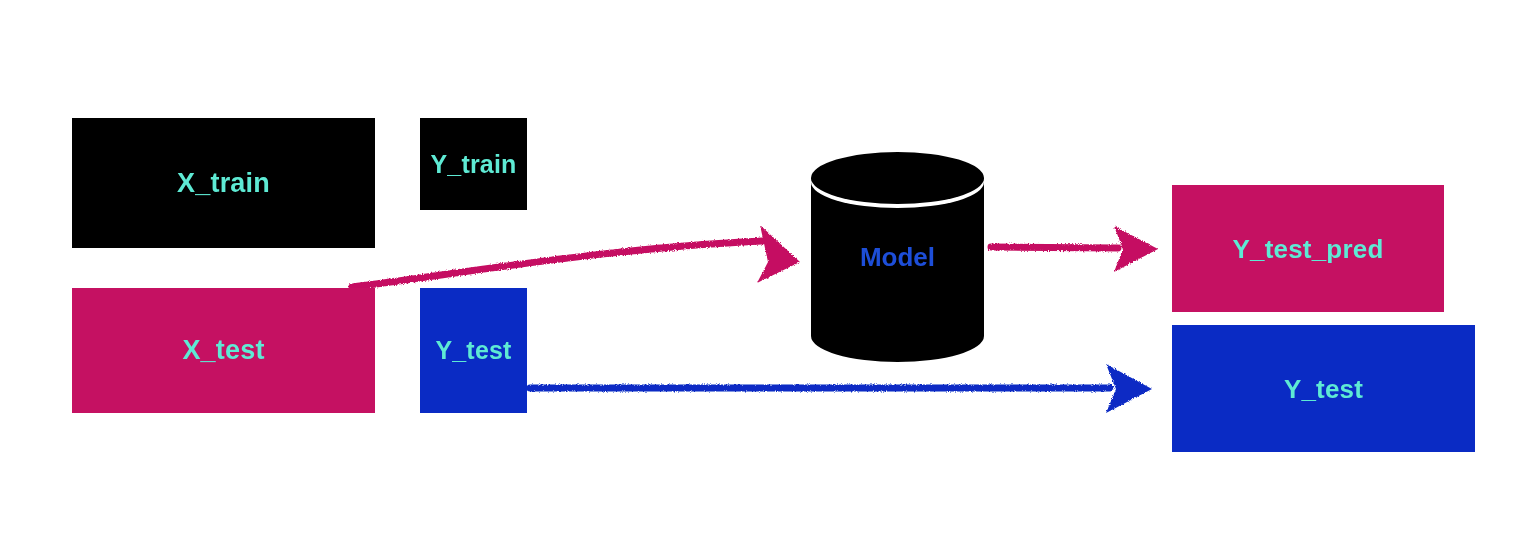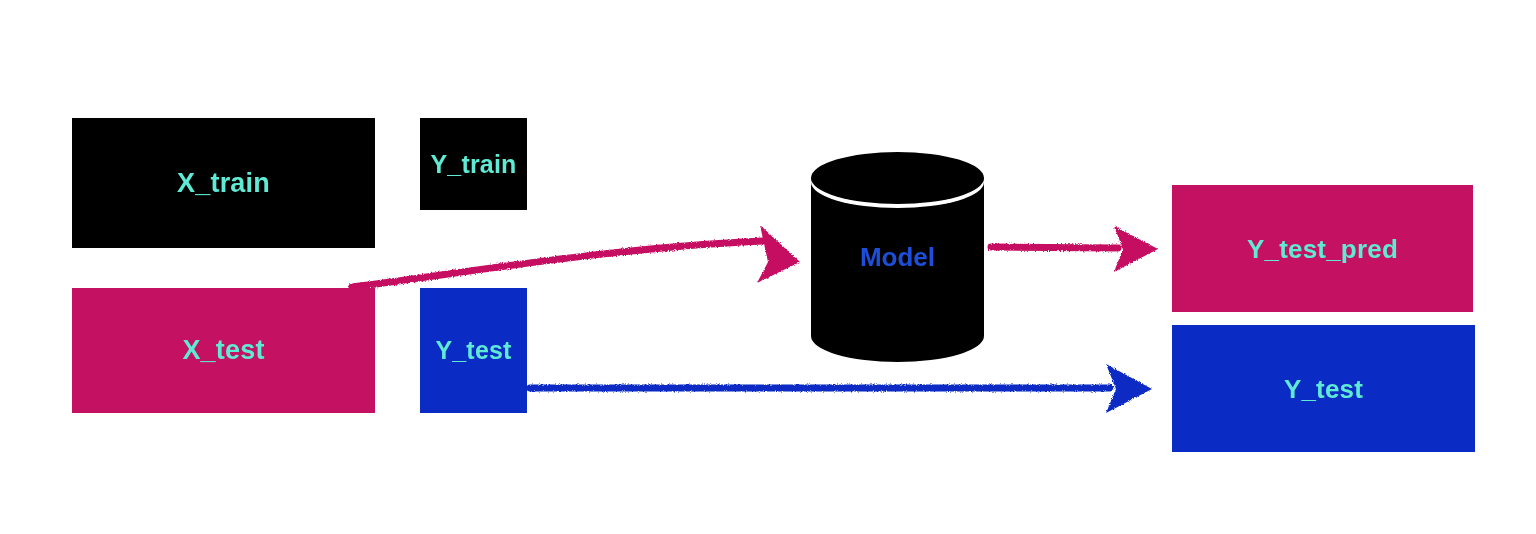--- a/index.html
+++ b/index.html
@@ -94,21 +94,21 @@
   </div>
 
   <div class="node" style="left:72px; top:288px; width:303px; height:125px; background:#C51162;">
     <span class="node-label" style="font-size:27px;">X_test</span>
   </div>
 
   <div class="node" style="left:420px; top:288px; width:107px; height:125px; background:#0A2BC4;">
     <span class="node-label" style="font-size:25px;">Y_test</span>
   </div>
 
-  <div class="node" style="left:1172px; top:185px; width:301px; height:127px; background:#C51162;">
+  <div class="node" style="left:1172px; top:185px; width:272px; height:127px; background:#C51162;">
     <span class="node-label" style="font-size:26px;">Y_test_pred</span>
   </div>
 
   <div class="node" style="left:1172px; top:325px; width:303px; height:127px; background:#0A2BC4;">
     <span class="node-label" style="font-size:26px;">Y_test</span>
   </div>
 
   <div class="cylinder" style="left:810px; top:152px; width:175px; height:210px;">
     <svg width="175" height="210" viewBox="0 0 175 210" xmlns="http://www.w3.org/2000/svg">
 

